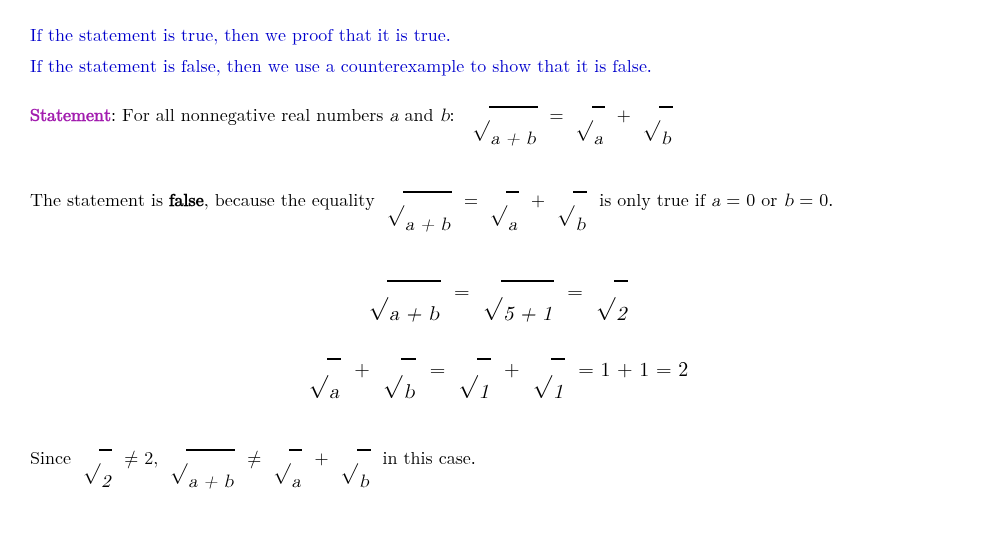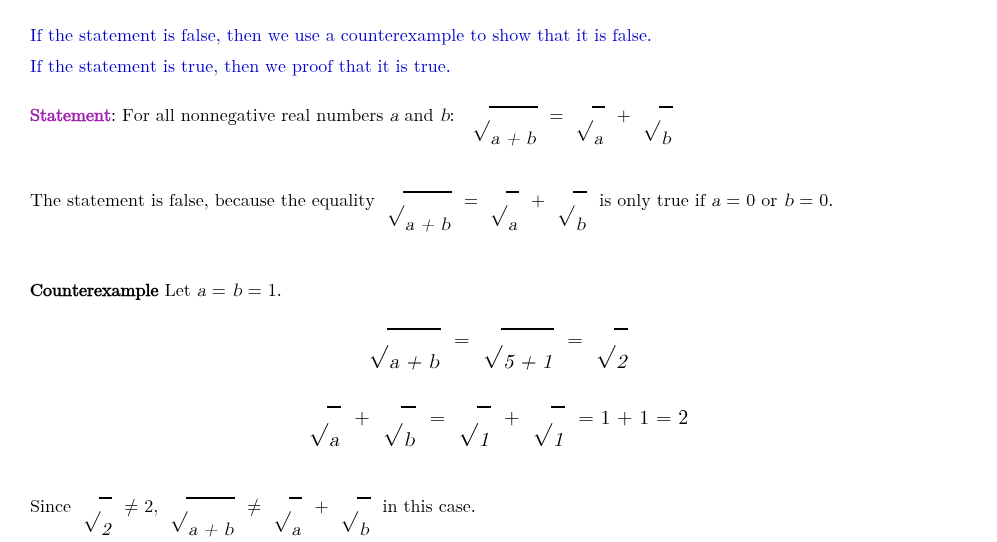--- a/index.html
+++ b/index.html
@@ -47,21 +47,21 @@
     }
 
     .explanation-section {
       color: #000000;
       font-size: 18px;
       margin-bottom: 20px;
       line-height: 1.7;
     }
 
     .bold-false {
-      font-weight: normal;
+      font-weight: bold;
     }
 
     .counterexample-section {
       color: #000000;
       font-size: 18px;
       margin-bottom: 20px;
     }
 
     .counterexample-label {
       font-weight: bold;
@@ -110,22 +110,22 @@
       font-style: italic;
     }
 
   </style>
 </head>
 <body>
 
 <div class="content-area">
 
   <div class="intro-text">
+    <p>If the statement is true, then we proof that it is true.</p>
     <p>If the statement is false, then we use a counterexample to show that it is false.</p>
-    <p>If the statement is true, then we proof that it is true.</p>
   </div>
 
   <div class="statement-section">
     <span class="statement-label">Statement</span><span>: For all nonnegative real numbers <span class="math-italic">a</span> and <span class="math-italic">b</span>:&nbsp;&nbsp;
     <span class="sqrt-wrap">
       <span class="sqrt-check">√</span>
           <span class="sqrt-radicand"><span class="math-italic">a</span> + <span class="math-italic">b</span></span>
     </span>
     &nbsp;=&nbsp;
     <span class="sqrt-wrap">
@@ -152,24 +152,20 @@
           <span class="sqrt-radicand"><span class="math-italic">a</span></span>
     </span>
     &nbsp;+&nbsp;
     <span class="sqrt-wrap">
       <span class="sqrt-check">√</span>
           <span class="sqrt-radicand"><span class="math-italic">b</span></span>
     </span>
     &nbsp;is only true if <span class="math-italic">a</span> = 0 or <span class="math-italic">b</span> = 0.</span>
   </div>
 
-  <div class="counterexample-section">
-    <span class="counterexample-label">Counterexample</span>
-    <span> Let <span class="math-italic">a</span> = <span class="math-italic">b</span> = 1.</span>
-  </div>
 
   <div class="math-display">
     <span class="line">
       <span class="sqrt-wrap">
         <span class="sqrt-check">√</span>
           <span class="sqrt-radicand"><span class="math-italic">a</span> + <span class="math-italic">b</span></span>
       </span>
       &nbsp;=&nbsp;
       <span class="sqrt-wrap">
         <span class="sqrt-check">√</span>

